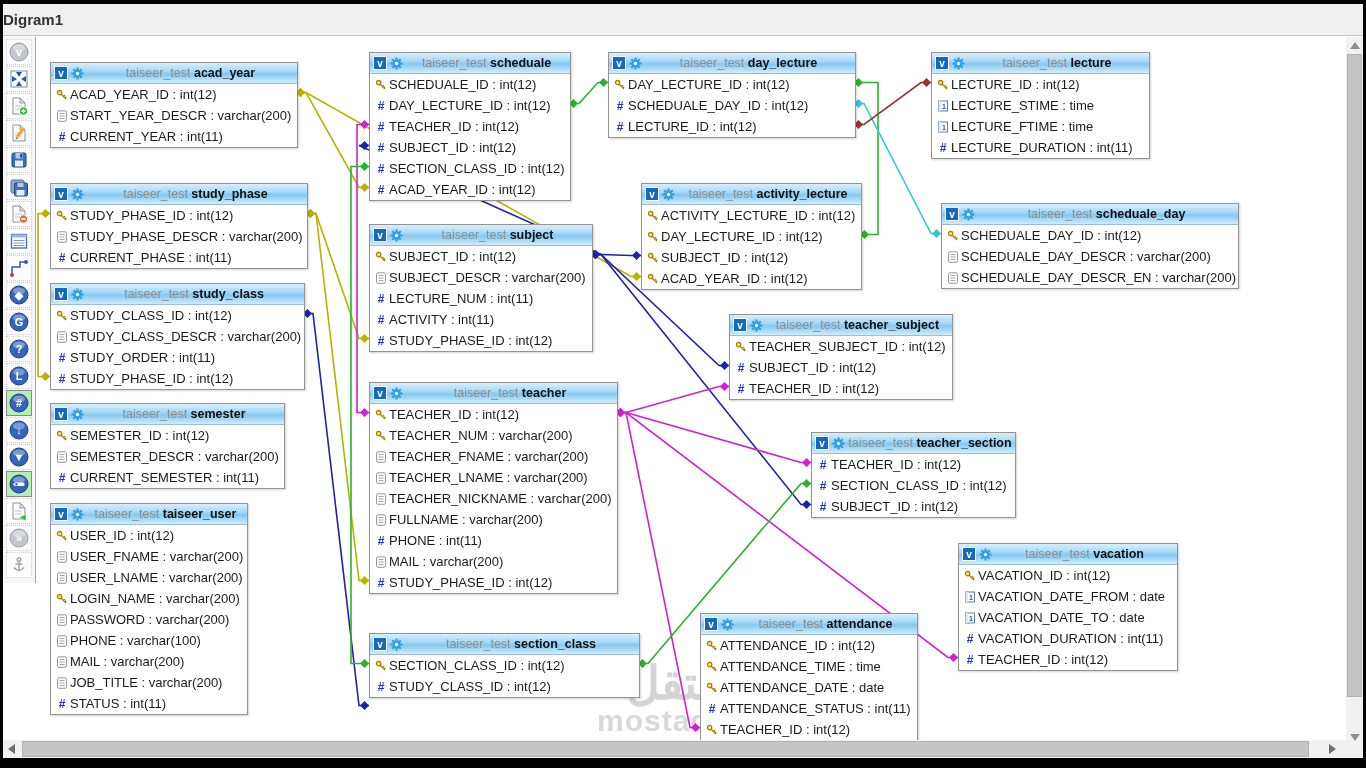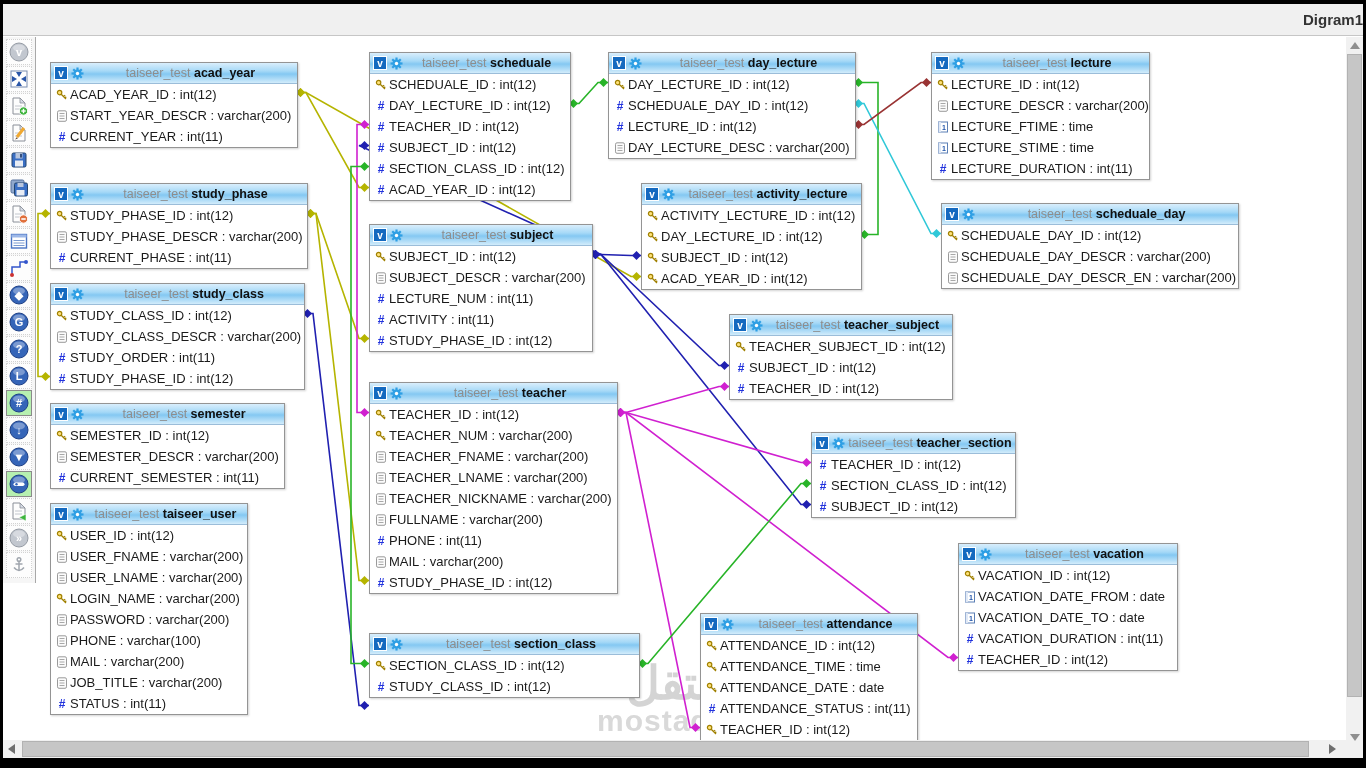--- a/index.html
+++ b/index.html
@@ -1,19 +1,19 @@
 <!DOCTYPE html>
 <html><head>
 <meta charset="utf-8">
 <style>
   html,body{margin:0;padding:0}
   body{width:1366px;height:768px;position:relative;background:#000;overflow:hidden;
        font-family:"Liberation Sans",sans-serif;}
   #titlebar{position:absolute;left:3px;top:4px;width:1360px;height:32px;background:#f0f0f0;
-      border-bottom:1px solid #c6c6c6;display:flex;align-items:center;justify-content:flex-end;
+      border-bottom:1px solid #c6c6c6;display:flex;align-items:center;justify-content:flex-start;
       font-size:15px;font-weight:bold;color:#333;box-sizing:border-box;}
   #panel-bg{position:absolute;left:3px;top:36px;width:1360px;height:722px;background:#fff;}
   #toolbar{position:absolute;left:3px;top:37px;width:33px;height:546px;background:#f6f6f6;
       border-right:1px solid #a8a8a8;box-sizing:border-box;padding-top:2px;z-index:6;}
   .tool{width:26px;height:26px;margin:0 auto 1px auto;display:flex;align-items:center;
       justify-content:center;border:1px dotted #d2d2d2;box-sizing:border-box;background:#fdfdfd;}
   .tool.selected{background:#b6f0b0;border:1px solid #8a8a8a;}
   #stage{position:absolute;left:0;top:0;width:1366px;height:768px;z-index:4;}
   #watermark{position:absolute;left:575px;top:660px;width:240px;text-align:center;z-index:1;
       color:#d4d4d4;line-height:1.0;}
@@ -809,31 +809,20 @@
           <span class="hash">#</span>
         </span>
         <span>SCHEDUALE_DAY_ID : int(12)</span>
       </div>
       <div class="frow">
         <span class="ficon">
           <span class="hash">#</span>
         </span>
         <span>LECTURE_ID : int(12)</span>
       </div>
-      <div class="frow">
-        <span class="ficon">
-          <svg width="12" height="12" viewBox="0 0 12 12">
-            <rect x="1.5" y="0.8" width="9" height="10.5" rx="1.5" fill="#fbfbfb" stroke="#9a9a9a"></rect>
-            <line x1="3.5" y1="3.5" x2="8.5" y2="3.5" stroke="#a8a8a8"></line>
-            <line x1="3.5" y1="6" x2="8.5" y2="6" stroke="#a8a8a8"></line>
-            <line x1="3.5" y1="8.5" x2="8.5" y2="8.5" stroke="#a8a8a8"></line>
-          </svg>
-        </span>
-        <span>DAY_LECTURE_DESC : varchar(200)</span>
-      </div>
     </div>
     <div class="tbl" style="left: 641px; top: 183px; width: 219px;">
       <div class="tbl-h">
         <div class="vbox">v</div>
         <svg width="13" height="13" viewBox="0 0 13 13">
           <line x1="6.5" y1="0.5" x2="6.5" y2="12.5" stroke="#2f9fe4" stroke-width="2.2" transform="rotate(0 6.5 6.5)"></line>
           <line x1="6.5" y1="0.5" x2="6.5" y2="12.5" stroke="#2f9fe4" stroke-width="2.2" transform="rotate(45 6.5 6.5)"></line>
           <line x1="6.5" y1="0.5" x2="6.5" y2="12.5" stroke="#2f9fe4" stroke-width="2.2" transform="rotate(90 6.5 6.5)"></line>
           <line x1="6.5" y1="0.5" x2="6.5" y2="12.5" stroke="#2f9fe4" stroke-width="2.2" transform="rotate(135 6.5 6.5)"></line>
           <circle cx="6.5" cy="6.5" r="4" fill="#2f9fe4"></circle>
@@ -1015,51 +1004,40 @@
         <div class="tbl-title"><span class="schema">taiseer_test</span> <span class="tname">lecture</span></div>
       </div>
       <div class="frow">
         <span class="ficon">
           <svg width="12" height="12" viewBox="0 0 12 12">
             <circle cx="3.6" cy="3.6" r="2.2" fill="#ffe27a" stroke="#a08000" stroke-width="1.2"></circle>
             <path d="M5.2,5.2 L10,10 M7.6,7.6 l1.5,-1.5 M9,9 l1.2,-1.2" stroke="#a08000" stroke-width="1.3" fill="none"></path>
           </svg>
         </span>
         <span>LECTURE_ID : int(12)</span>
-      </div>
-      <div class="frow">
-        <span class="ficon">
-          <svg width="12" height="12" viewBox="0 0 12 12">
-            <rect x="1.5" y="0.8" width="9" height="10.5" rx="1.5" fill="#fbfbfb" stroke="#9a9a9a"></rect>
-            <line x1="3.5" y1="3.5" x2="8.5" y2="3.5" stroke="#a8a8a8"></line>
-            <line x1="3.5" y1="6" x2="8.5" y2="6" stroke="#a8a8a8"></line>
-            <line x1="3.5" y1="8.5" x2="8.5" y2="8.5" stroke="#a8a8a8"></line>
-          </svg>
-        </span>
-        <span>LECTURE_DESCR : varchar(200)</span>
       </div>
       <div class="frow">
         <span class="ficon">
           <svg width="12" height="12" viewBox="0 0 12 12">
             <rect x="1.5" y="1" width="9" height="10" fill="#fff" stroke="#5b7fb5"></rect>
             <rect x="1.5" y="1" width="2.4" height="10" fill="#dfe8f6"></rect>
             <text x="7" y="9" text-anchor="middle" font-size="7" fill="#2255aa" font-family="&quot;Liberation Sans&quot;,sans-serif" font-weight="bold">1</text>
           </svg>
         </span>
-        <span>LECTURE_FTIME : time</span>
+        <span>LECTURE_STIME : time</span>
       </div>
       <div class="frow">
         <span class="ficon">
           <svg width="12" height="12" viewBox="0 0 12 12">
             <rect x="1.5" y="1" width="9" height="10" fill="#fff" stroke="#5b7fb5"></rect>
             <rect x="1.5" y="1" width="2.4" height="10" fill="#dfe8f6"></rect>
             <text x="7" y="9" text-anchor="middle" font-size="7" fill="#2255aa" font-family="&quot;Liberation Sans&quot;,sans-serif" font-weight="bold">1</text>
           </svg>
         </span>
-        <span>LECTURE_STIME : time</span>
+        <span>LECTURE_FTIME : time</span>
       </div>
       <div class="frow">
         <span class="ficon">
           <span class="hash">#</span>
         </span>
         <span>LECTURE_DURATION : int(11)</span>
       </div>
     </div>
     <div class="tbl" style="left: 941px; top: 203px; width: 296px;">
       <div class="tbl-h">

